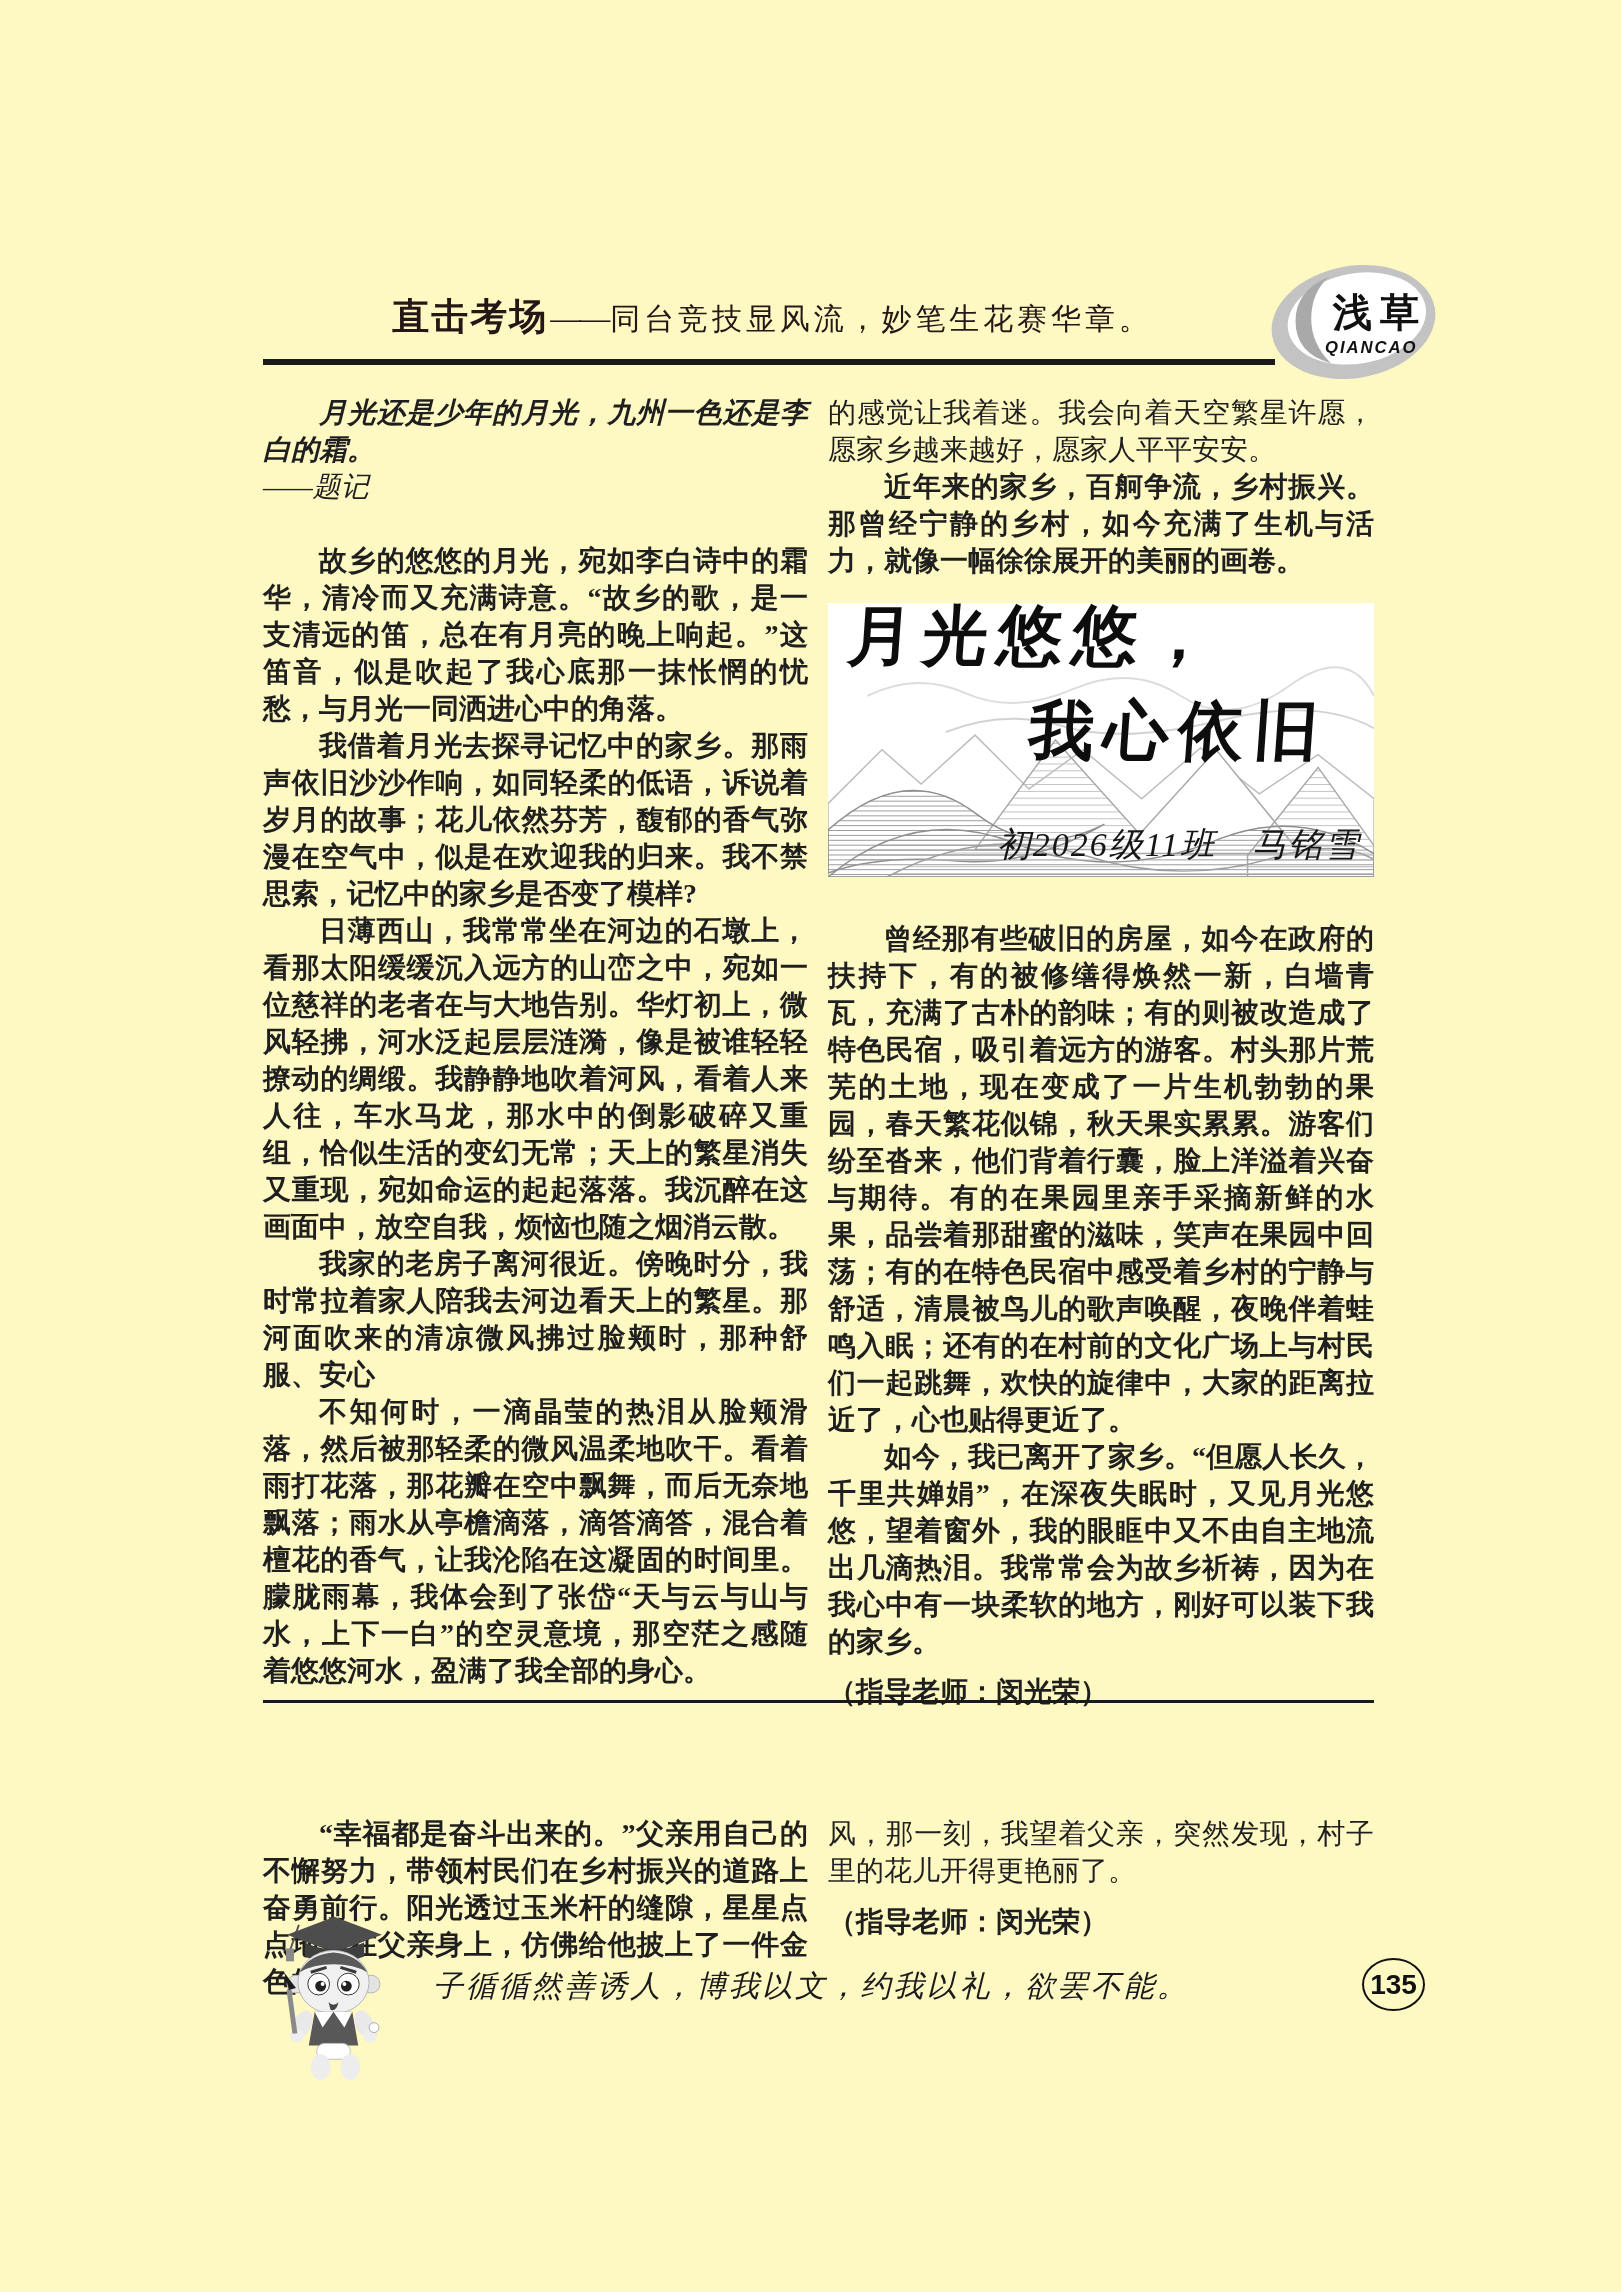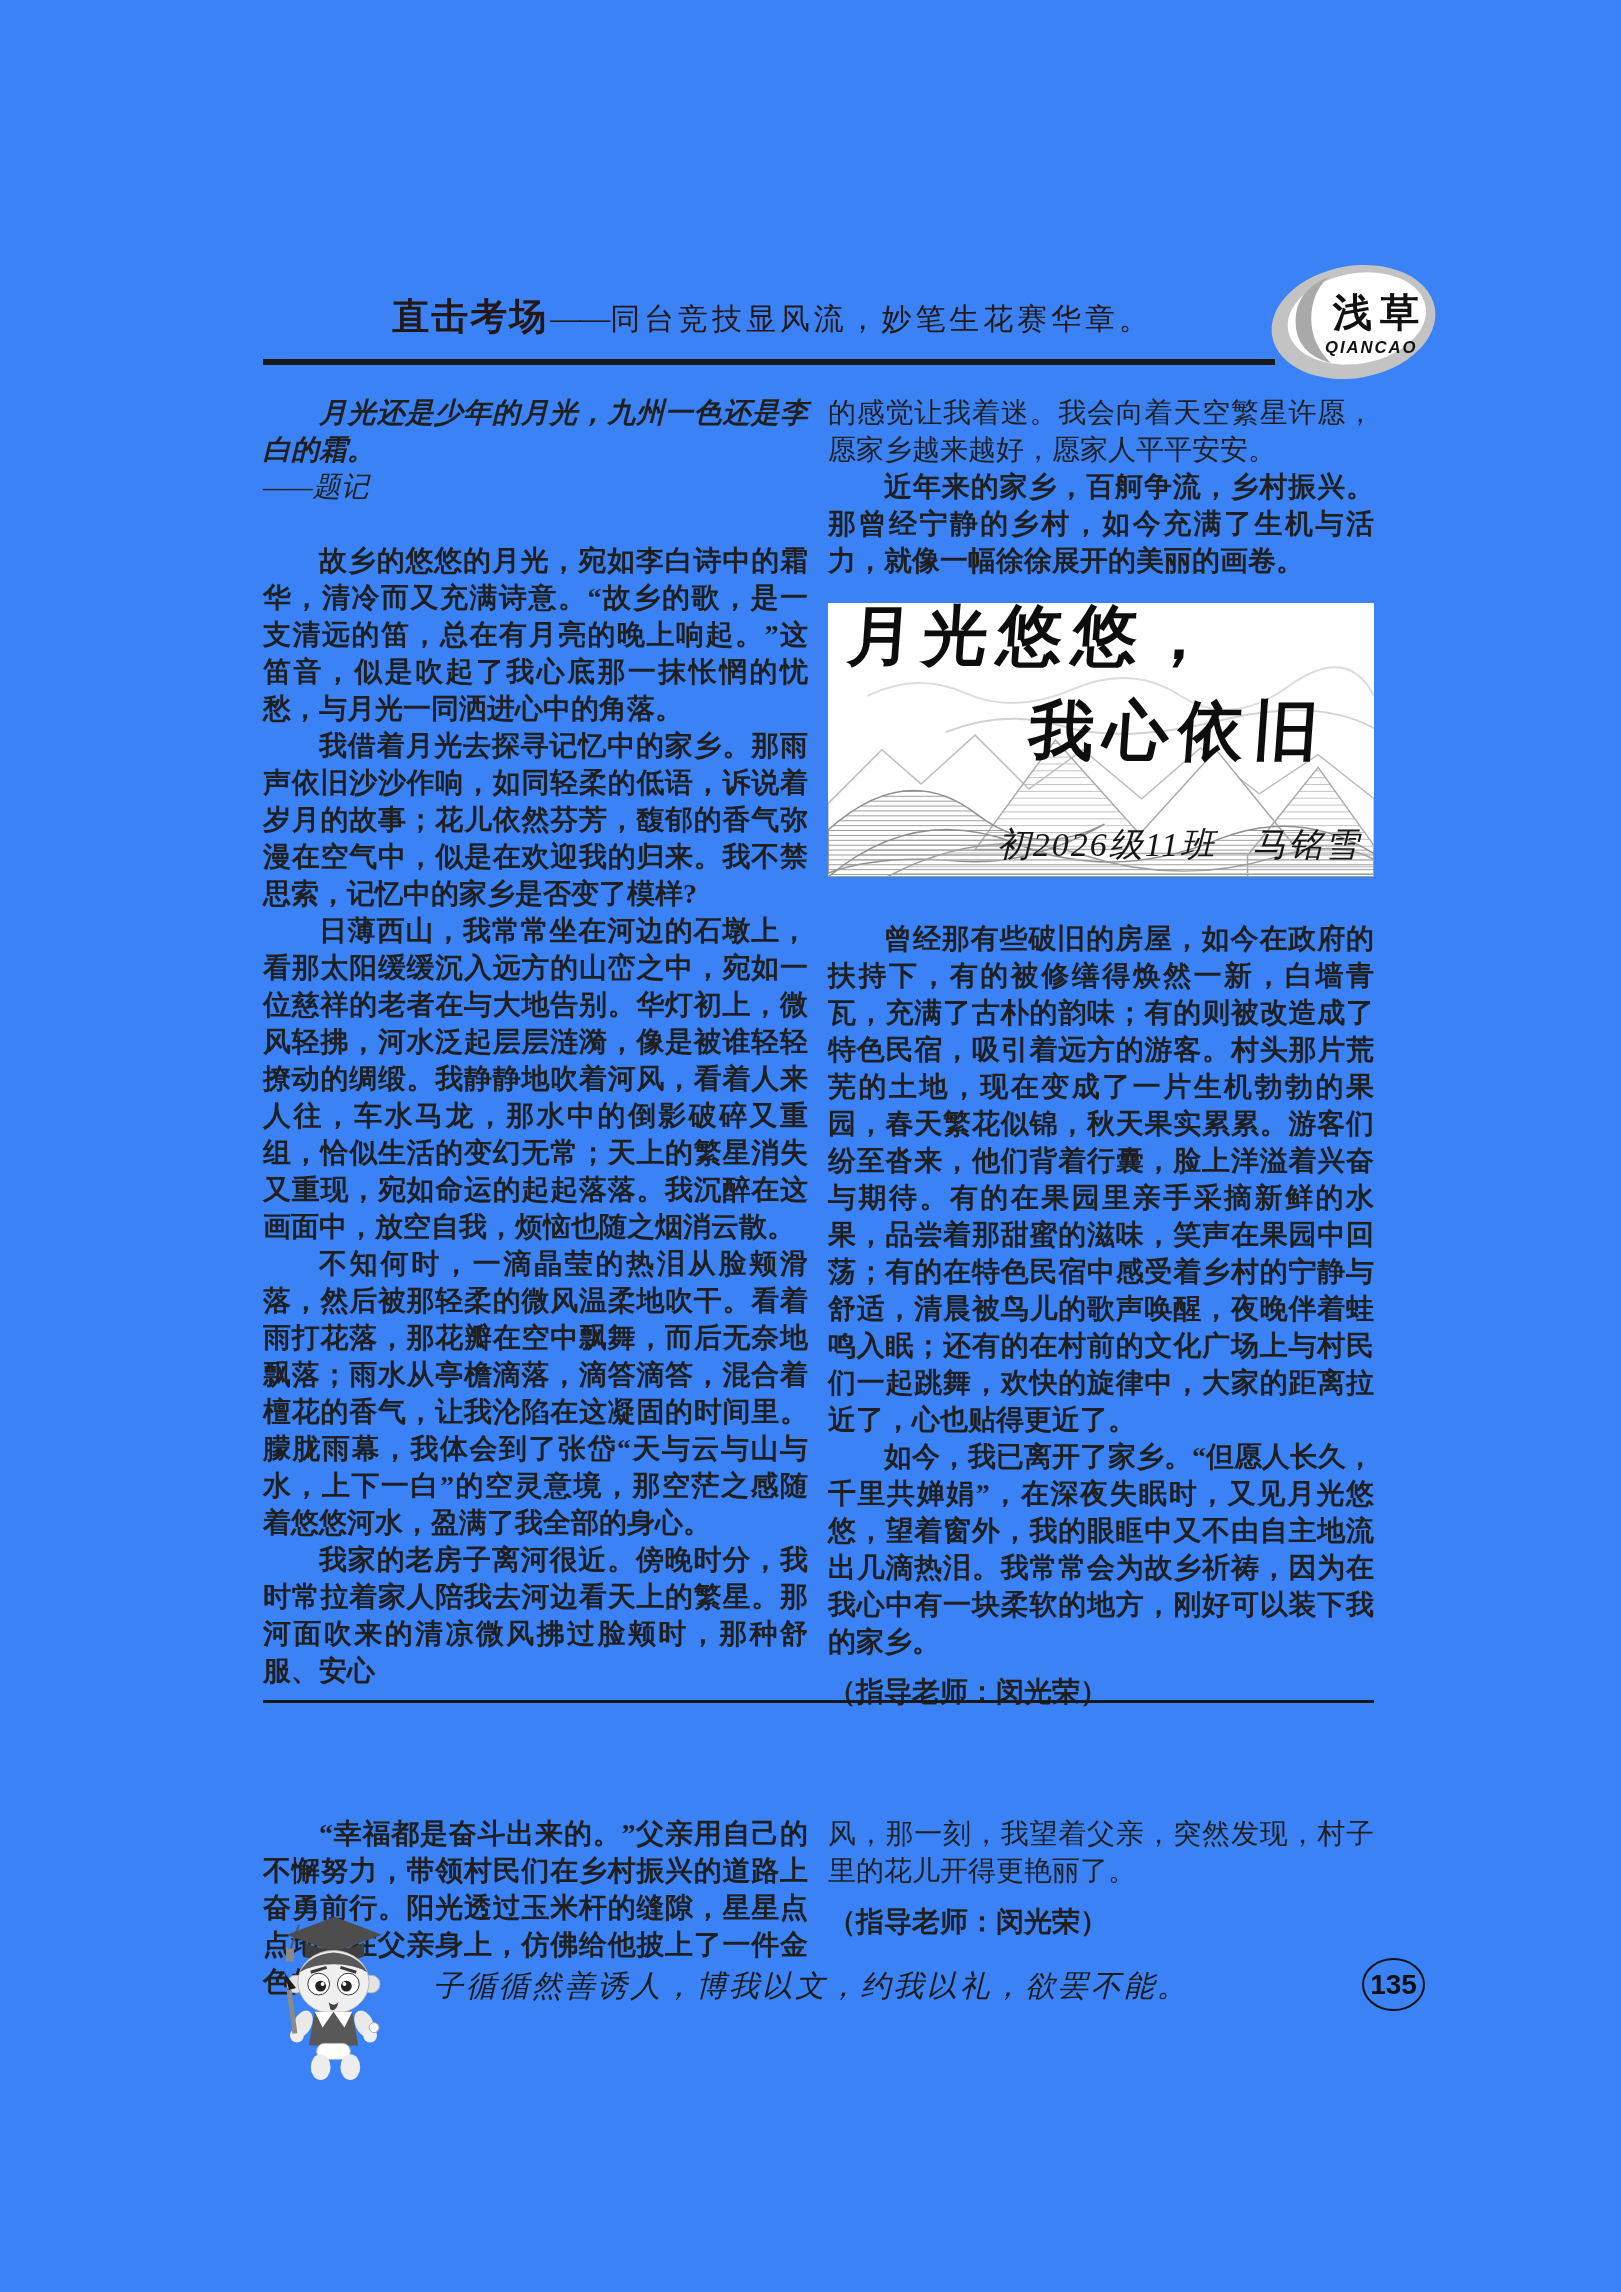--- a/index.html
+++ b/index.html
@@ -1,19 +1,19 @@
 <!DOCTYPE html>
 <html><head>
 <meta charset="utf-8">
 <style>
   html,body{margin:0;padding:0;background:#e8e8e8;}
   .page{
     position:relative;
     width:1621px;height:2293px;
-    background:#3b82f6;
+    background:#fef9c3;
     margin:0 auto;
     overflow:hidden;
     font-family:"Liberation Serif","DejaVu Serif",serif;
     color:#1f1f1f;
   }
   
   .header-text{
     position:absolute;left:263px;top:292px;width:1019px;
     text-align:center;white-space:nowrap;
   }
@@ -108,22 +108,22 @@
     <text x="58" y="94" font-size="17" font-weight="bold" font-style="italic" fill="#111111" style="font-family:'Liberation Sans',sans-serif;letter-spacing:2px;">QIANCAO</text>
   </svg>
 
   <div class="col col-left">
     <p class="epigraph indent">月光还是少年的月光，九州一色还是李白的霜。</p>
     <p class="epigraph-attrib">——题记</p>
     <div class="gap"></div>
     <p class="indent">故乡的悠悠的月光，宛如李白诗中的霜华，清冷而又充满诗意。“故乡的歌，是一支清远的笛，总在有月亮的晚上响起。”这笛音，似是吹起了我心底那一抹怅惘的忧愁，与月光一同洒进心中的角落。</p>
     <p class="indent">我借着月光去探寻记忆中的家乡。那雨声依旧沙沙作响，如同轻柔的低语，诉说着岁月的故事；花儿依然芬芳，馥郁的香气弥漫在空气中，似是在欢迎我的归来。我不禁思索，记忆中的家乡是否变了模样?</p>
     <p class="indent">日薄西山，我常常坐在河边的石墩上，看那太阳缓缓沉入远方的山峦之中，宛如一位慈祥的老者在与大地告别。华灯初上，微风轻拂，河水泛起层层涟漪，像是被谁轻轻撩动的绸缎。我静静地吹着河风，看着人来人往，车水马龙，那水中的倒影破碎又重组，恰似生活的变幻无常；天上的繁星消失又重现，宛如命运的起起落落。我沉醉在这画面中，放空自我，烦恼也随之烟消云散。</p>
+    <p class="indent">我家的老房子离河很近。傍晚时分，我时常拉着家人陪我去河边看天上的繁星。那河面吹来的清凉微风拂过脸颊时，那种舒服、安心</p>
     <p class="indent">不知何时，一滴晶莹的热泪从脸颊滑落，然后被那轻柔的微风温柔地吹干。看着雨打花落，那花瓣在空中飘舞，而后无奈地飘落；雨水从亭檐滴落，滴答滴答，混合着檀花的香气，让我沦陷在这凝固的时间里。朦胧雨幕，我体会到了张岱“天与云与山与水，上下一白”的空灵意境，那空茫之感随着悠悠河水，盈满了我全部的身心。</p>
-    <p class="indent">我家的老房子离河很近。傍晚时分，我时常拉着家人陪我去河边看天上的繁星。那河面吹来的清凉微风拂过脸颊时，那种舒服、安心</p>
   </div>
 
   <div class="col col-right">
     <p class="no-indent">的感觉让我着迷。我会向着天空繁星许愿，愿家乡越来越好，愿家人平平安安。</p>
     <p class="indent">近年来的家乡，百舸争流，乡村振兴。那曾经宁静的乡村，如今充满了生机与活力，就像一幅徐徐展开的美丽的画卷。</p>
 
     <div class="title-art">
       <svg class="bg" viewBox="0 0 557 280" preserveAspectRatio="none">
         <defs>
           <pattern id="ctA" width="7" height="7" patternUnits="userSpaceOnUse">

